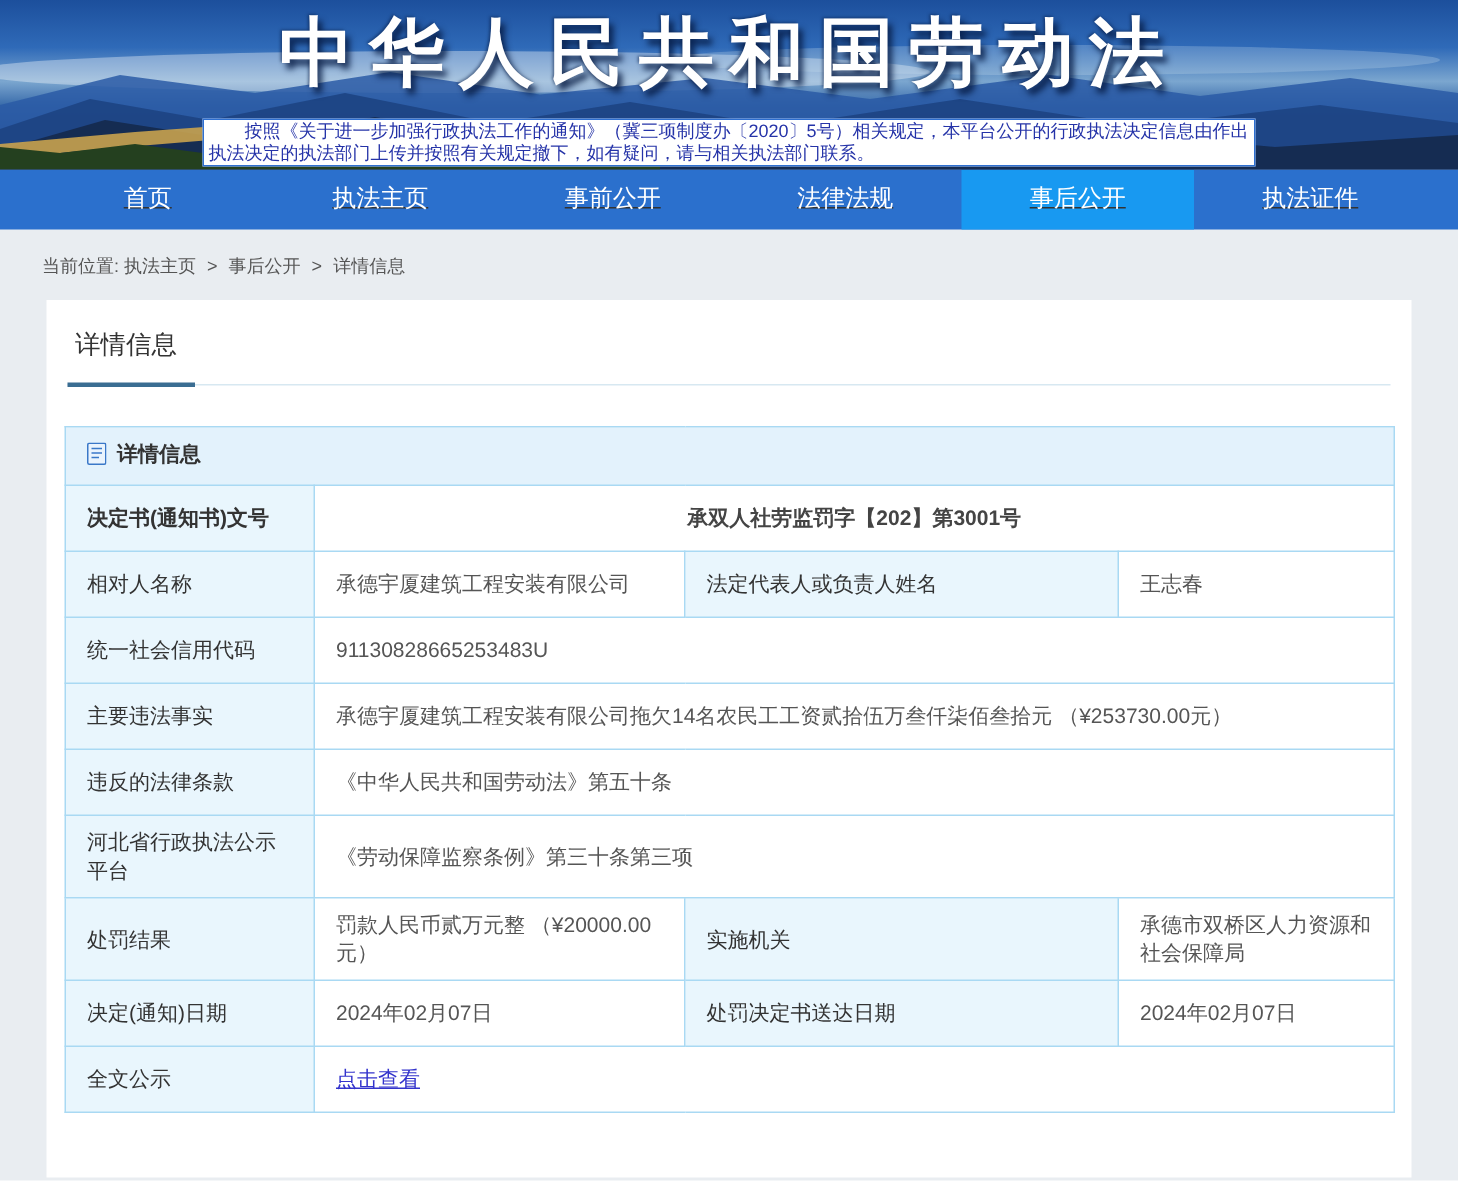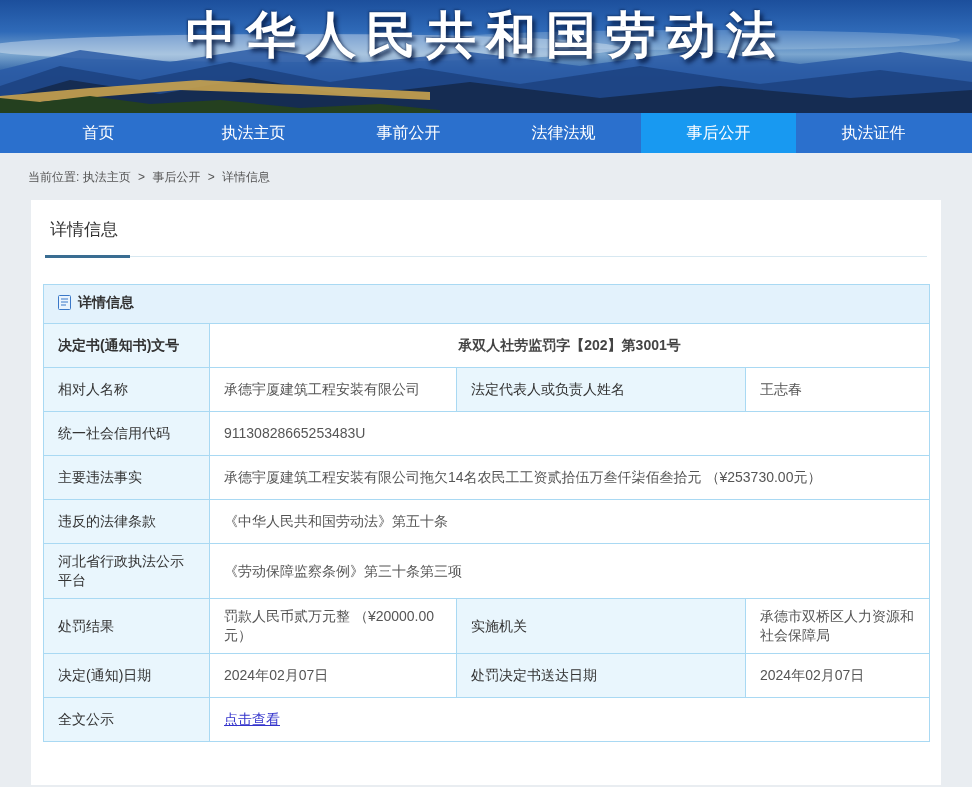--- a/index.html
+++ b/index.html
@@ -27,21 +27,21 @@
   .notice-bar{
     position:absolute;left:50%;transform:translateX(-50%);
     top:79px;width:694px;
     background:#ffffff;
     border:1px solid #2e6fd0;
     font-size:12px;line-height:15px;color:#2533a8;
     padding:0 3px;text-indent:2em;
   }
   
   .nav{width:972px;height:40px;background:#2b70cd;}
-  .nav-inner{width:930px;margin:0 auto;display:flex;height:40px;}
+  .nav-inner{width:930px;margin:0 auto;display:flex;height:40px;text-decoration:underline;}
   .nav-item{flex:1 1 0;text-align:center;line-height:40px;font-size:16px;color:#ffffff;cursor:pointer;text-decoration:none;}
   .nav-item.active{background:#1899f1;}
   
   .breadcrumb{padding:16px 0 14px 28px;font-size:12px;color:#555;}
   .breadcrumb a{color:#555;text-decoration:none;cursor:pointer;}
   .crumb-sep{margin:0 4px;}
   
   .panel{width:910px;margin:0 auto;background:#ffffff;height:585px;box-sizing:border-box;padding-top:18px;}
   .page-title{font-size:17px;color:#333;padding-left:19px;line-height:24px;}
   .title-rule{margin-top:11px;height:3px;position:relative;border-bottom:1px solid #d7e8f1;margin-left:14px;margin-right:14px;}
@@ -69,20 +69,21 @@
   <svg viewBox="0 0 972 113" preserveAspectRatio="none">
     <ellipse cx="300" cy="48" rx="320" ry="14" fill="#ffffff" opacity="0.35"></ellipse>
     <ellipse cx="700" cy="40" rx="260" ry="10" fill="#cfe2ef" opacity="0.25"></ellipse>
     <polygon points="0,70 80,50 170,62 260,48 360,63 470,52 580,66 700,50 800,64 900,52 972,62 972,113 0,113" fill="#2a5ba6" opacity="0.85"></polygon>
     <polygon points="0,86 60,66 140,80 230,62 330,82 420,68 520,84 640,66 760,84 880,70 972,82 972,113 0,113" fill="#1d4584" opacity="0.95"></polygon>
     <polygon points="0,100 70,80 160,94 250,78 350,96 470,82 600,98 720,86 850,98 972,90 972,113 0,113" fill="#152c52"></polygon>
     <path d="M0,96 L90,88 L200,80 L310,86 L430,92 L430,100 L300,94 L180,90 L60,100 L0,106 Z" fill="#c8a24e" opacity="0.9"></path>
     <polygon points="0,113 0,98 40,102 90,96 150,104 220,100 300,108 380,104 440,110 440,113" fill="#24401f"></polygon>
   </svg>
   <div class="banner-title">中华人民共和国劳动法</div>
+  <div class="notice-bar">按照《关于进一步加强行政执法工作的通知》（冀三项制度办〔2020〕5号）相关规定，本平台公开的行政执法决定信息由作出执法决定的执法部门上传并按照有关规定撤下，如有疑问，请与相关执法部门联系。</div>
 </div>
 
 <div class="nav">
   <div class="nav-inner">
     <a class="nav-item">首页</a>
     <a class="nav-item">执法主页</a>
     <a class="nav-item">事前公开</a>
     <a class="nav-item">法律法规</a>
     <a class="nav-item active">事后公开</a>
     <a class="nav-item">执法证件</a>

